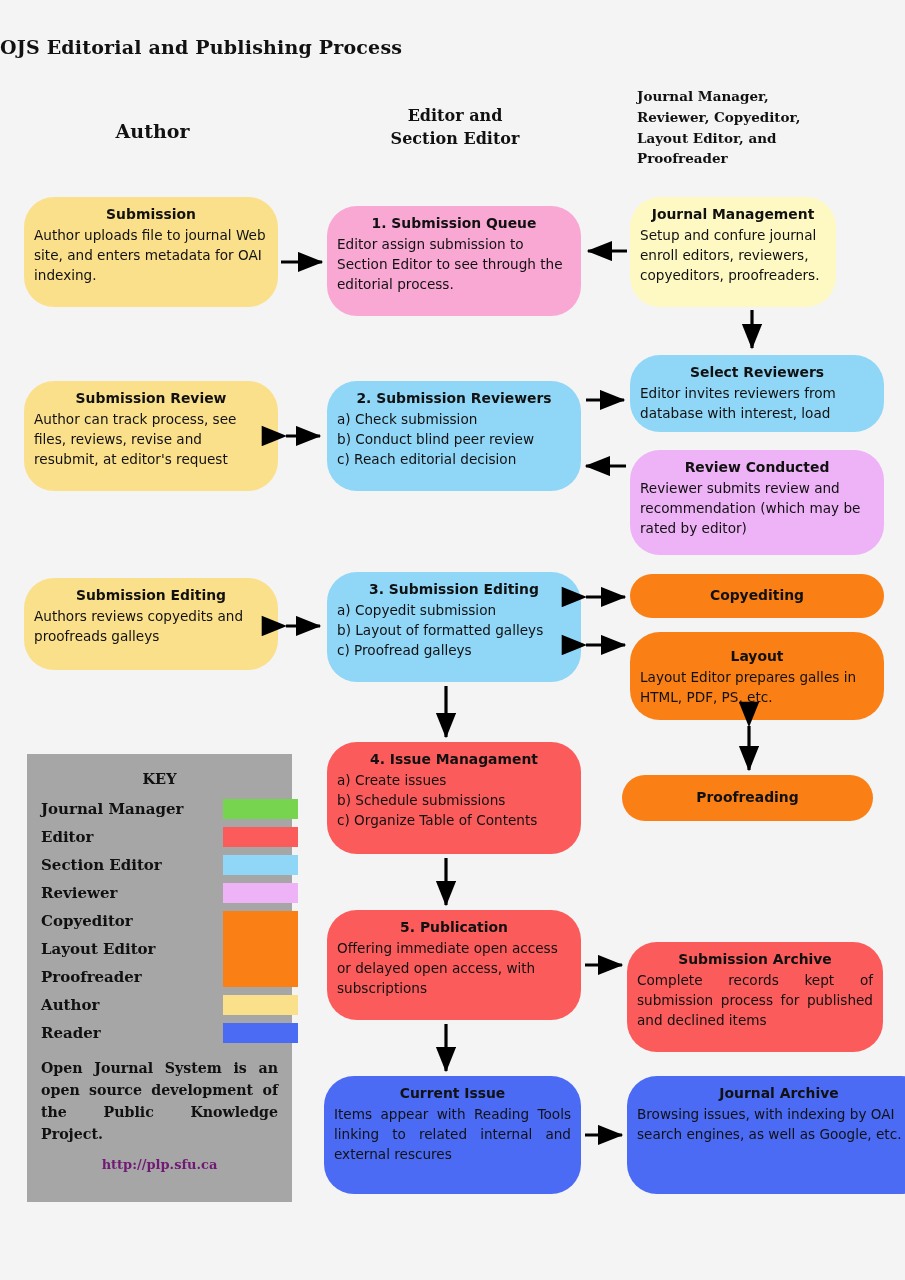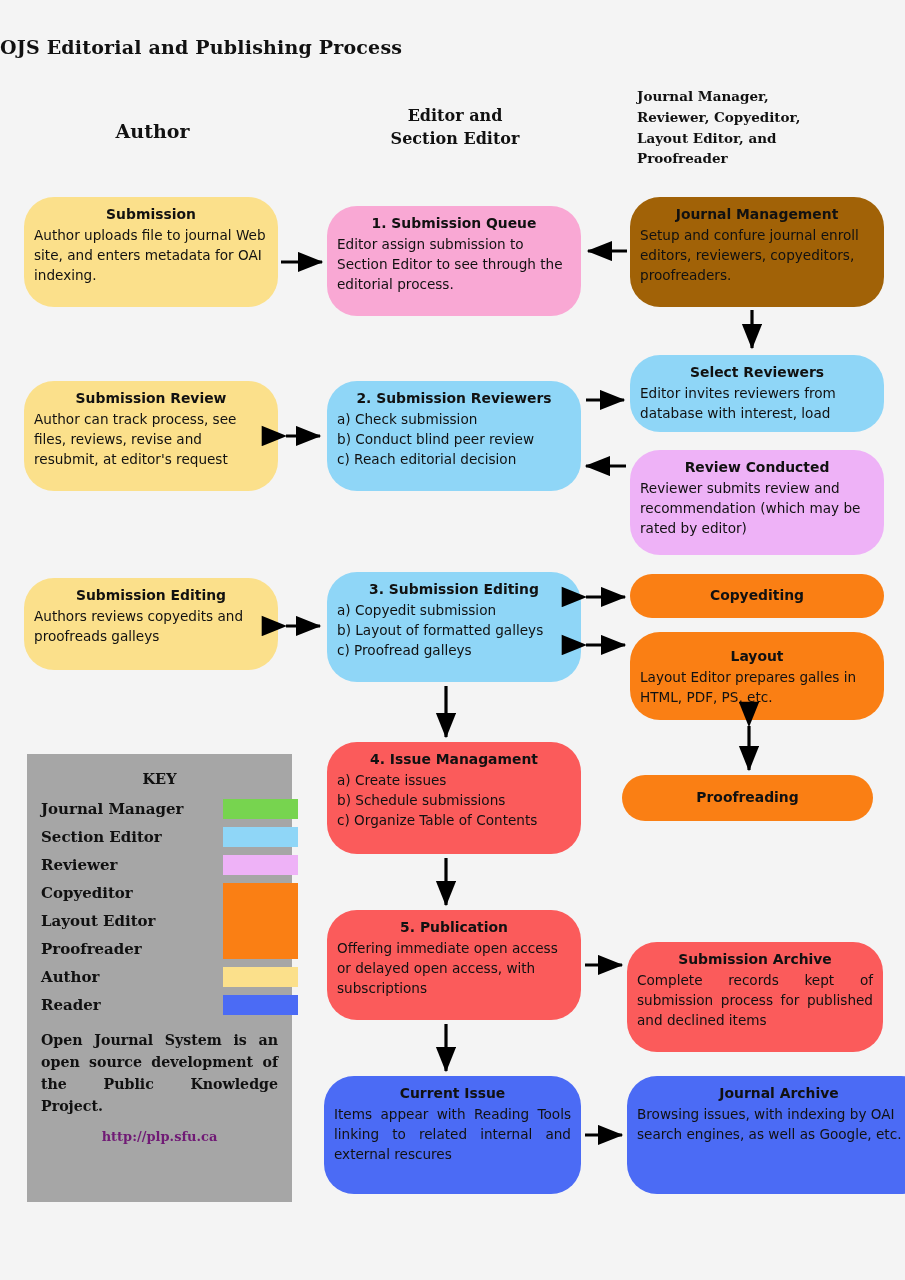--- a/index.html
+++ b/index.html
@@ -142,21 +142,21 @@
   <div class="abs box" style="left:24px;top:197px;width:254px;height:110px;background:#fbe08b;">
     <span class="bt">Submission</span>
     <span class="bb">Author uploads file to journal Web site, and enters metadata for OAI indexing.</span>
   </div>
 
   <div class="abs box" style="left:327px;top:206px;width:254px;height:110px;background:#f9a8d4;">
     <span class="bt">1. Submission Queue</span>
     <span class="bb">Editor assign submission to Section Editor to see through the editorial process.</span>
   </div>
 
-  <div class="abs box" style="left:630px;top:197px;width:254px;height:110px;background:#a16207;">
+  <div class="abs box" style="left:630px;top:197px;width:206px;height:110px;background:#fef9c3;">
     <span class="bt">Journal Management</span>
     <span class="bb">Setup and confure journal enroll editors, reviewers, copyeditors, proofreaders.</span>
   </div>
 
   <div class="abs box" style="left:24px;top:381px;width:254px;height:110px;background:#fbe08b;">
     <span class="bt">Submission Review</span>
     <span class="bb">Author can track process, see files, reviews, revise and resubmit, at editor's request</span>
   </div>
 
   <div class="abs box" style="left:327px;top:381px;width:254px;height:110px;background:#8fd6f7;">
@@ -230,20 +230,24 @@
 
   <div class="abs key-panel" style="left:27px;top:754px;width:265px;height:448px;">
     <div class="key-title">KEY</div>
     <div class="key-rows">
 
       <div class="key-row">
         <span class="klabel">Journal Manager</span>
         <span class="swatch" style="left:196px;top:4px;width:75px;height:20px;background:#77d44f;"></span>
       </div>
 
+      <div class="key-row">
+        <span class="klabel">Editor</span>
+        <span class="swatch" style="left:196px;top:4px;width:75px;height:20px;background:#fb5b5b;"></span>
+      </div>
 
       <div class="key-row">
         <span class="klabel">Section Editor</span>
         <span class="swatch" style="left:196px;top:4px;width:75px;height:20px;background:#8fd6f7;"></span>
       </div>
 
       <div class="key-row">
         <span class="klabel">Reviewer</span>
         <span class="swatch" style="left:196px;top:4px;width:75px;height:20px;background:#eeb2f7;"></span>
       </div>

